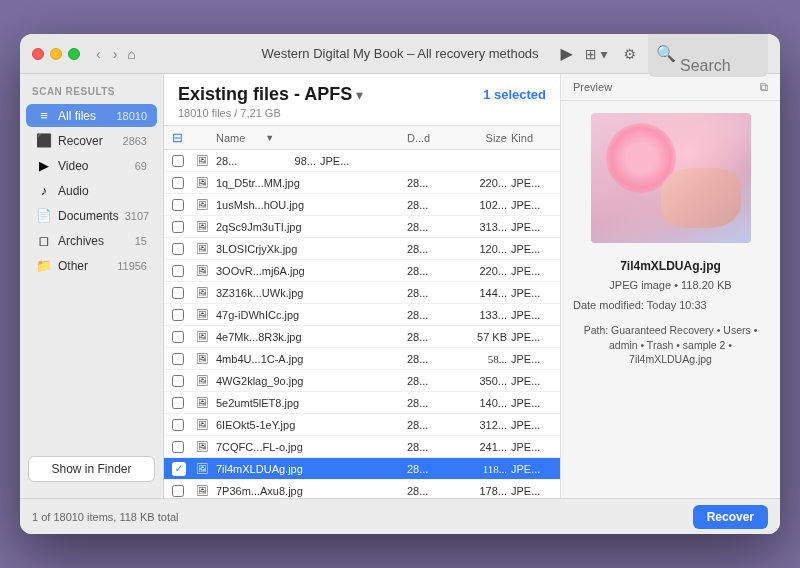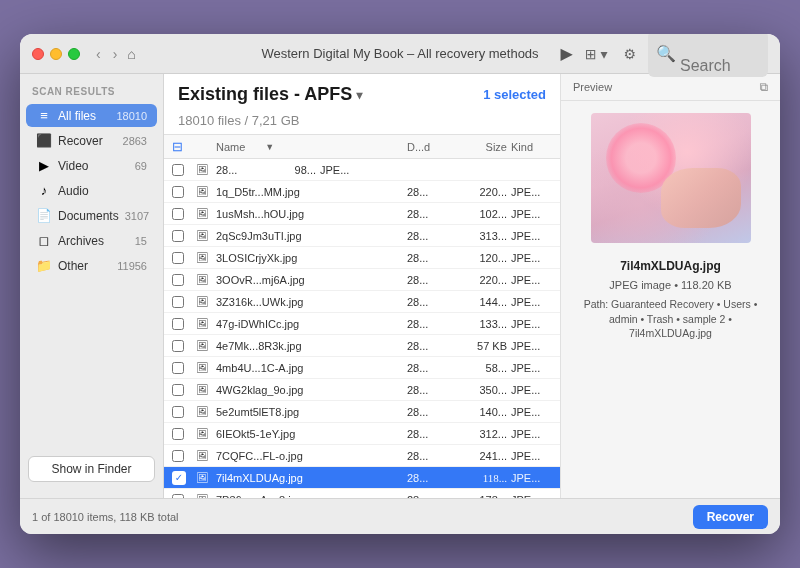--- a/index.html
+++ b/index.html
@@ -198,23 +198,23 @@
       color: #1a1a1a;
       display: flex;
       align-items: center;
       gap: 4px;
     }
     .dropdown-arrow {
       font-size: 12px;
       color: #666;
     }
     .file-count-info {
-      font-size: 13px;
+      font-size: 11px;
       color: #888;
-      margin-top: 8px;
+      margin-top: 2px;
     }
     
     .col-headers {
       display: flex;
       align-items: center;
       padding: 4px 8px;
       border-bottom: 1px solid #e0e0e0;
       background: #f8f8f8;
       font-size: 11px;
       color: #666;
@@ -609,21 +609,21 @@
     </div>
           <div class="file-row">
       <div class="col-check">
         <input type="checkbox" style="width: 12px; height: 12px;">
       </div>
       <div class="col-thumb" style="font-size:10px;">🖼</div>
       <div class="col-name">
         <span class="file-name-text">4mb4U...1C-A.jpg</span>
       </div>
       <div class="col-date">28...</div>
-      <div class="col-size" style="text-align:right;">58...</div>
+      <div class="col-size" style="text-align:right;font-family:Liberation Serif, serif;">58...</div>
       <div class="col-kind">JPE...</div>
     </div>
           <div class="file-row">
       <div class="col-check">
         <input type="checkbox" style="width: 12px; height: 12px;">
       </div>
       <div class="col-thumb" style="font-size:10px;">🖼</div>
       <div class="col-name">
         <span class="file-name-text">4WG2klag_9o.jpg</span>
       </div>
@@ -701,20 +701,25 @@
       </div>
       <div class="preview-image-container">
         <div class="preview-image">
           <div class="preview-image-inner"></div>
           <div class="flower"></div>
           <div class="hands"></div>
         </div>
       </div>
       <div class="preview-filename">7il4mXLDUAg.jpg</div>
       <div class="preview-meta">JPEG image • 118.20 KB</div>
+      <div class="preview-details">
+        <div class="preview-details-row">
+          <span>Date modified: Today 10:33</span>
+        </div>
+      </div>
       <div class="preview-path">Path: Guaranteed Recovery • Users • admin • Trash • sample 2 • 7il4mXLDUAg.jpg</div>
     </div>
   </div>
 
   <div class="bottom-bar">
     <span class="selection-info">1 of 18010 items, 118 KB total</span>
     <button class="recover-btn">Recover</button>
   </div>
 </div>
 

